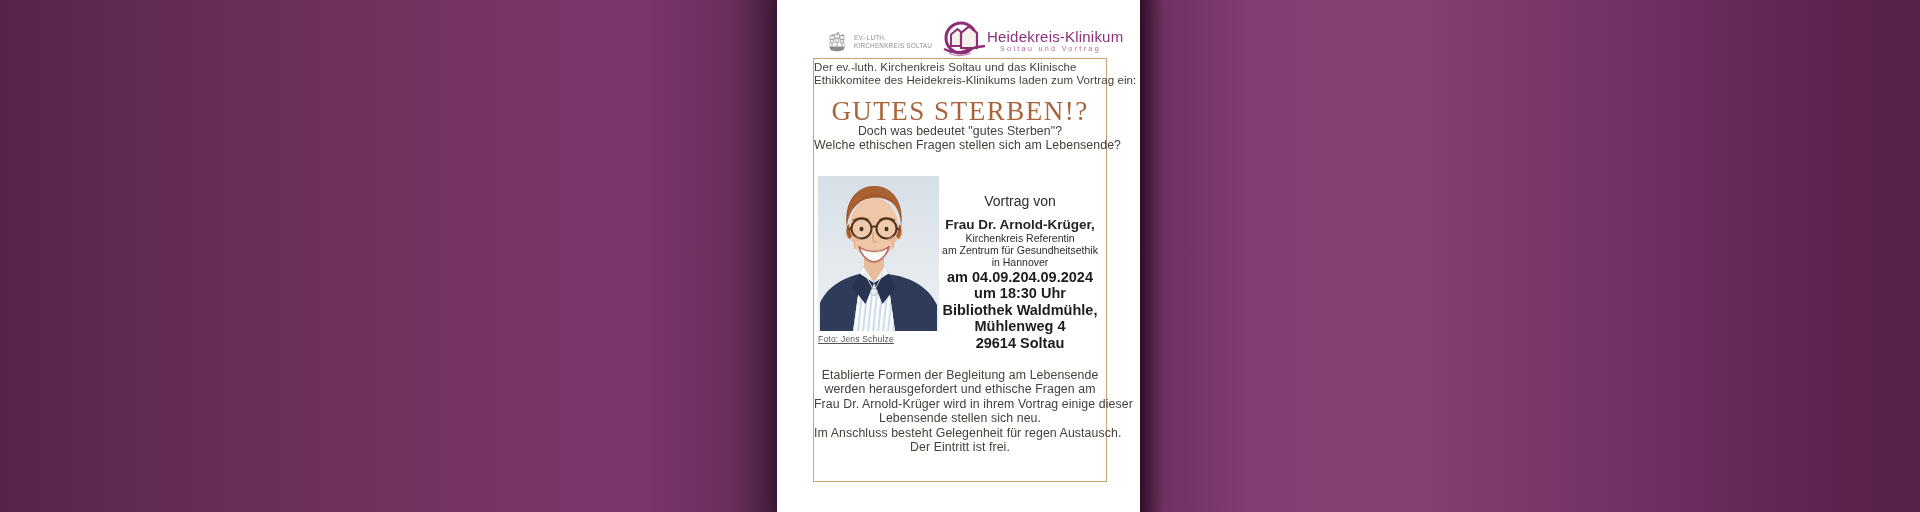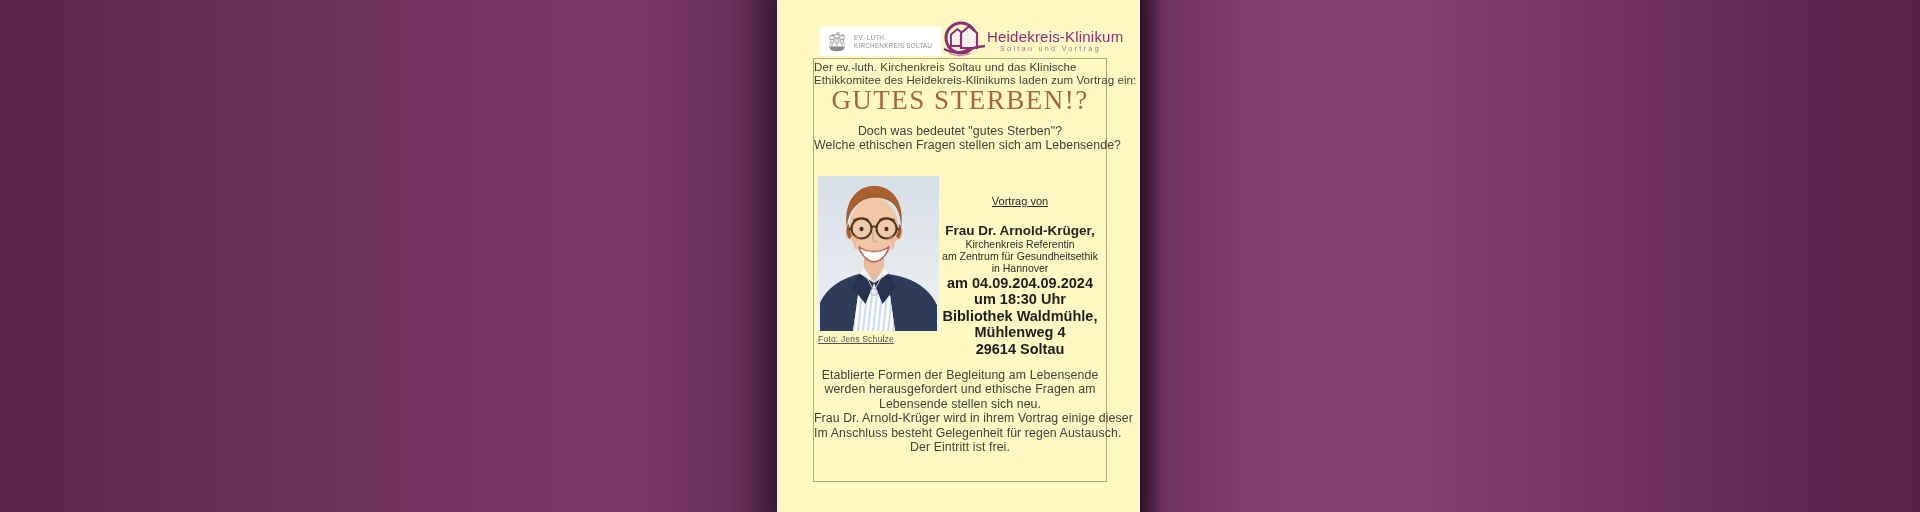--- a/index.html
+++ b/index.html
@@ -16,21 +16,21 @@
       #7b3768 82%, #6a2f5c 94%, #431d3b 100%);
   }
   .bg-right {
     position: absolute; left: 1140px; top: 0; width: 780px; height: 512px;
     background: linear-gradient(to right,
       #351330 0%, #6f3260 3%, #833f70 15%, #85416f 35%,
       #6f3060 65%, #5c244e 88%, #572149 100%);
   }
   .flyer {
     position: absolute; left: 777px; top: 0; width: 363px; height: 512px;
-    background: #fef9c3;
+    background: #ffffff;
     box-shadow: 0 0 22px rgba(20,5,18,0.45);
   }
   
   .logo-white-box {
     position: absolute; left: 43px; top: 27px; width: 121px; height: 29px;
     background: #ffffff;
   }
   .ship-icon { position: absolute; left: 6px; top: 3px; }
   .kk-text {
     position: absolute; left: 34px; top: 7px;
@@ -46,21 +46,21 @@
   .border-box {
     position: absolute; left: 36px; top: 58px; width: 294px; height: 424px;
     border: 1.5px solid #c9a078; box-sizing: border-box;
   }
   .intro {
     position: absolute; left: 0; top: 2px; width: 100%;
     text-align: left; font-size: 11.5px; line-height: 13px;
     color: #45403a; letter-spacing: 0.1px; white-space: nowrap;
   }
   .main-title {
-    position: absolute; left: 0; top: 26px; width: 100%;
+    position: absolute; left: 0; top: 37px; width: 100%;
     text-align: center;
     font-family: "Liberation Serif", serif;
     font-size: 27px; line-height: 30px; letter-spacing: 1.5px;
     color: #a8643c; white-space: nowrap;
   }
   .questions {
     position: absolute; left: 0; top: 65px; width: 100%;
     text-align: center; font-size: 12.3px; line-height: 14.3px;
     color: #45403a; letter-spacing: 0.1px; white-space: nowrap;
   }
@@ -69,22 +69,22 @@
     overflow: hidden;
   }
   .photo-caption {
     position: absolute; left: 4px; top: 275px;
     font-size: 8.5px; color: #57524c; letter-spacing: 0.2px; text-decoration: underline;
   }
   .speaker-col {
     position: absolute; left: 127px; top: 137px; width: 158px;
     text-align: center; color: #2e2b28; white-space: nowrap;
   }
-  .sp-intro { font-size: 11px;   line-height: 11px; text-decoration: underline; }
-  .sp-name  { font-size: 13.5px; line-height: 15px; margin-top: 16px; font-weight: bold; color: #262421; }
+  .sp-intro { font-size: 14px;   line-height: 11px; }
+  .sp-name  { font-size: 13.5px; line-height: 15px; margin-top: 10px; font-weight: bold; color: #262421; }
   .sp-role  { font-size: 10.5px; line-height: 12px; }
   .sp-bold  { font-size: 14.5px; line-height: 16.5px; font-weight: bold; color: #1f1d1b; }
   .sp-bold-first { margin-top: 0.5px; }
   .body-par {
     position: absolute; left: 0; top: 309px; width: 100%;
     text-align: center; font-size: 12.3px; line-height: 14.4px;
     color: #45403a; letter-spacing: 0.1px; white-space: nowrap;
   }
 </style>
 </head>
@@ -218,21 +218,21 @@
         <div class="sp-bold sp-bold-first">am 04.09.204.09.2024</div>
         <div class="sp-bold">um 18:30 Uhr</div>
         <div class="sp-bold">Bibliothek Waldmühle,</div>
         <div class="sp-bold">Mühlenweg 4</div>
         <div class="sp-bold">29614 Soltau</div>
       </div>
 
       <div class="body-par">
         <div>Etablierte Formen der Begleitung am Lebensende</div>
         <div>werden herausgefordert und ethische Fragen am</div>
+        <div>Frau Dr. Arnold-Krüger wird in ihrem Vortrag einige dieser</div>
         <div>Lebensende stellen sich neu.</div>
-        <div>Frau Dr. Arnold-Krüger wird in ihrem Vortrag einige dieser</div>
         <div>Im Anschluss besteht Gelegenheit für regen Austausch.</div>
         <div>Der Eintritt ist frei.</div>
       </div>
 
     </div>
   </div>
 </div>
 
 </body></html>

